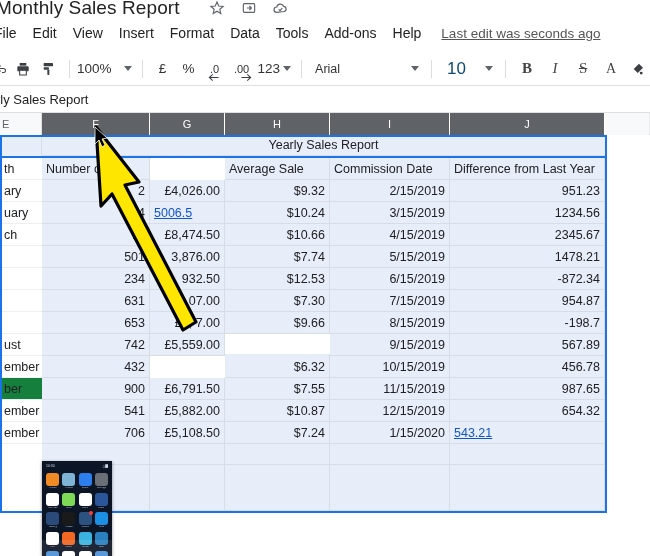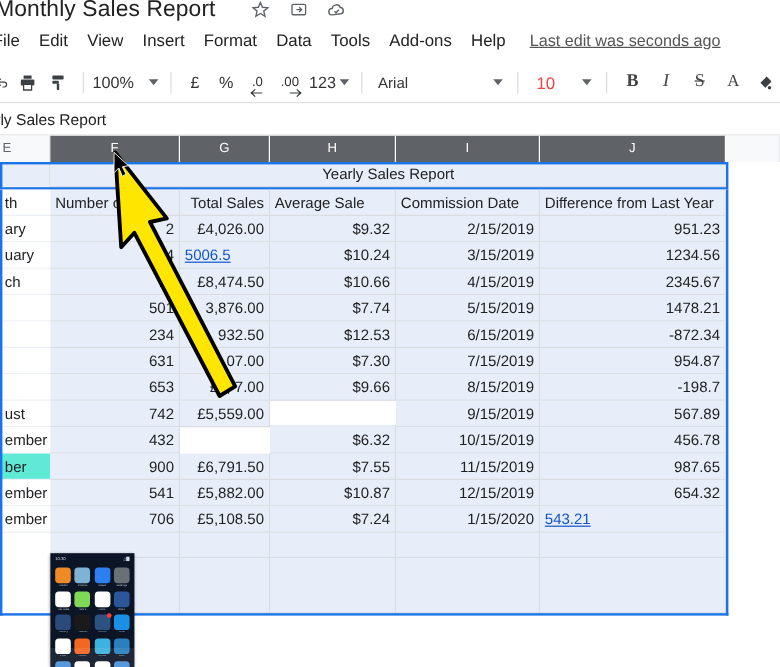--- a/index.html
+++ b/index.html
@@ -46,21 +46,21 @@
     border-bottom: 1px solid #e0e0e0;
     color: #444;
   }
   .tb { display:flex; align-items:center; justify-content:center; height: 28px; }
   .tb svg { display:block; }
   .tb-sep { width:1px; height:18px; background:#dadce0; margin: 0 7px; }
   .zoombox { display:flex; align-items:center; gap: 12px; font-size: 13px; color:#333; }
   .caret { width:0;height:0;border-left:4px solid transparent;border-right:4px solid transparent;border-top:5px solid #5f6368; }
   .tb-txt { font-size: 13.5px; color:#333; }
   .fontname { font-size: 12.5px; color:#333; width: 96px; white-space: nowrap; }
-  .fontsize { font-size: 14px; color:#ef4444; width: 38px; text-align:left; }
+  .fontsize { font-size: 17px; color:#0c4a6e; width: 38px; text-align:left; }
   .boldbtn { font-weight: bold; font-size: 15px; font-family:"Liberation Serif", serif; }
   .italbtn { font-style: italic; font-size: 15px; font-family:"Liberation Serif", serif; }
   .strikebtn { font-size: 15px; text-decoration: line-through; font-family:"Liberation Serif", serif; }
   .textcolor { position: relative; font-size: 14px; font-family:"Liberation Serif", serif; line-height: 1; }
 
   
   .formulabar {
     position: absolute; left: 0; top: 86px; width: 650px; height: 27px;
     display:flex; align-items:center;
     border-bottom: 1px solid #e0e0e0;
@@ -257,21 +257,20 @@
       <div class="colhead" style="left:450px;width:155px">J</div>
       <div class="colhead blank" style="left:605px;width:45px"></div>
     </div>
 
     <div class="cell plain left" style="left:0;top:22px;width:42px;height:21px;background:#e8eef9;border-right:1px solid #d9dde3"></div>
     <div class="mergecell" style="left:42px;top:22px;width:563px;height:21px">Yearly Sales Report</div>
     <div class="selbox" style="left:0;top:22px;width:607px;height:23px"></div>
 
     <div class="cell plain left" style="left:0;top:45px;width:42px;height:22px;background:#fff;border-right:none">th</div>
     <div class="cell left" style="left:42px;top:45px;width:108px;height:22px">Number o</div>
-    <div class="cell num" style="left:150px;top:45px;width:75px;height:22px">Total Sales</div>
     <div class="cell left" style="left:225px;top:45px;width:105px;height:22px">Average Sale</div>
     <div class="cell left" style="left:330px;top:45px;width:120px;height:22px">Commission Date</div>
     <div class="cell left" style="left:450px;top:45px;width:155px;height:22px">Difference from Last Year</div>
 
     <div id="rows-host">
         <div class="cell plain left" style="left: 0px; top: 67px; width: 42px; height: 22px; background: rgb(255, 255, 255); border-right: none;">ary</div>
         <div class="cell num" style="left: 42px; top: 67px; width: 108px; height: 22px;">2</div>
         <div class="cell num" style="left: 150px; top: 67px; width: 75px; height: 22px;">£4,026.00</div>
         <div class="cell num" style="left: 225px; top: 67px; width: 105px; height: 22px;">$9.32</div>
         <div class="cell num" style="left: 330px; top: 67px; width: 120px; height: 22px;">2/15/2019</div>
@@ -317,21 +316,21 @@
         <div class="cell num" style="left: 150px; top: 221px; width: 75px; height: 22px; text-align: right;">£5,559.00</div>
         <div class="cell num" style="left: 225px; top: 221px; width: 105px; height: 22px; margin-top: 20px;">$7.49</div>
         <div class="cell num" style="left: 330px; top: 221px; width: 120px; height: 22px;">9/15/2019</div>
         <div class="cell num" style="left: 450px; top: 221px; width: 155px; height: 22px;">567.89</div>
         <div class="cell plain left" style="left: 0px; top: 243px; width: 42px; height: 22px; background: rgb(255, 255, 255); border-right: none;">ember</div>
         <div class="cell num" style="left: 42px; top: 243px; width: 108px; height: 22px;">432</div>
         <div class="cell num" style="left: 150px; top: 243px; width: 75px; height: 22px; margin-top: 36px;">£2,728.50</div>
         <div class="cell num" style="left: 225px; top: 243px; width: 105px; height: 22px;">$6.32</div>
         <div class="cell num" style="left: 330px; top: 243px; width: 120px; height: 22px;">10/15/2019</div>
         <div class="cell num" style="left: 450px; top: 243px; width: 155px; height: 22px;">456.78</div>
-        <div class="cell plain left" style="left: 0px; top: 265px; width: 42px; height: 22px; background: #5eead4; border-right: none;">ber</div>
+        <div class="cell plain left" style="left: 0px; top: 265px; width: 42px; height: 22px; background: #15803d; border-right: none;">ber</div>
         <div class="cell num" style="left: 42px; top: 265px; width: 108px; height: 22px;">900</div>
         <div class="cell num" style="left: 150px; top: 265px; width: 75px; height: 22px;">£6,791.50</div>
         <div class="cell num" style="left: 225px; top: 265px; width: 105px; height: 22px;">$7.55</div>
         <div class="cell num" style="left: 330px; top: 265px; width: 120px; height: 22px;">11/15/2019</div>
         <div class="cell num" style="left: 450px; top: 265px; width: 155px; height: 22px;">987.65</div>
         <div class="cell plain left" style="left: 0px; top: 287px; width: 42px; height: 22px; background: rgb(255, 255, 255); border-right: none;">ember</div>
         <div class="cell num" style="left: 42px; top: 287px; width: 108px; height: 22px; padding-left: 40px;">541</div>
         <div class="cell num" style="left: 150px; top: 287px; width: 75px; height: 22px;">£5,882.00</div>
         <div class="cell num" style="left: 225px; top: 287px; width: 105px; height: 22px;">$10.87</div>
         <div class="cell num" style="left: 330px; top: 287px; width: 120px; height: 22px;">12/15/2019</div>

